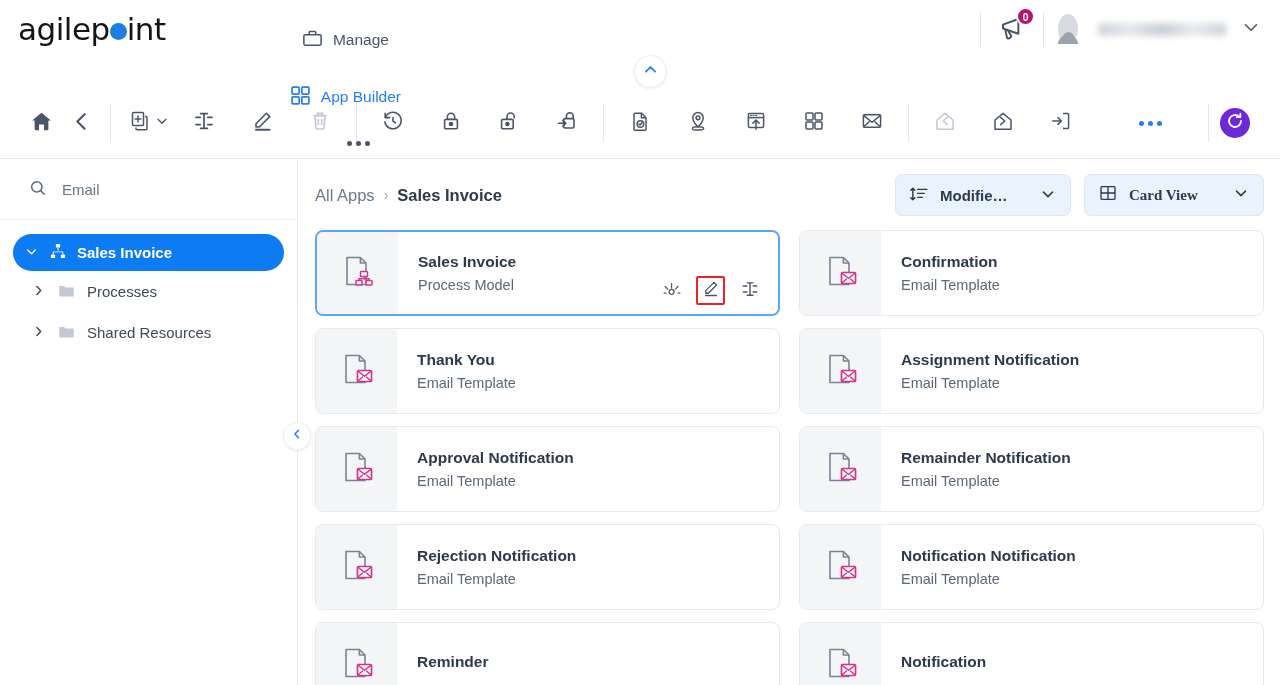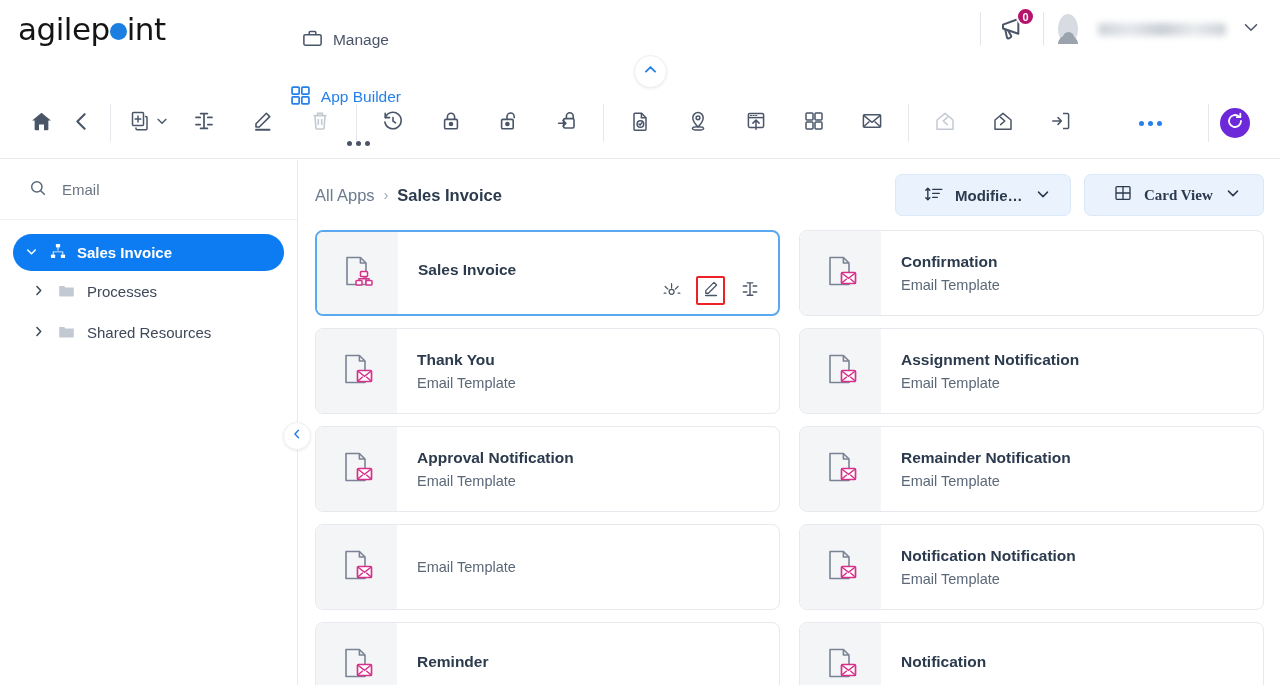--- a/index.html
+++ b/index.html
@@ -155,21 +155,21 @@
   }
   .breadcrumb { display:flex; align-items:center; gap:9px; font-size:16.5px; }
   .bc-link { color:#6b7a8d; cursor:pointer; }
   .bc-sep { color:#9aa5b1; font-size:14px; }
   .bc-current { color:#2b3a4d; font-weight:bold; }
   .head-actions { margin-left:auto; display:flex; gap:13px; }
   .pill {
     height:42px; border-radius:7px;
     background:#e9f2fd; border:1px solid #dbe8f8;
     display:flex; align-items:center; gap:11px;
-    padding:0 28px; cursor:pointer;
+    padding:0 13px; cursor:pointer;
     font-size:15px; color:#2b3a4d; font-weight:bold;
   }
   .pill .lbl { white-space:nowrap; }
   .pill-sort { width:176px; }
   .pill-view { width:180px;font-family:Liberation Serif, serif; }
   .pill .chev { margin-left:auto; }
 
   .cards {
     display:grid; grid-template-columns:1fr 1fr;
     gap:12px 19px; padding:0 16px;
@@ -672,20 +672,21 @@
             <path d="M22.4 6.5V12H28" stroke="#7a8394" stroke-width="1.6" stroke-linejoin="round"></path>
             <rect x="22.5" y="20.5" width="7" height="5" rx="0.8" fill="#fff" stroke="#d6328c" stroke-width="1.5"></rect>
             <rect x="18" y="29.5" width="6" height="4.6" rx="0.8" fill="#fff" stroke="#d6328c" stroke-width="1.5"></rect>
             <rect x="28" y="29.5" width="6" height="4.6" rx="0.8" fill="#fff" stroke="#d6328c" stroke-width="1.5"></rect>
             <path d="M26 25.5v2.2M21 29.5v-1.8h10v1.8" stroke="#d6328c" stroke-width="1.4"></path>
           </svg>
         </span>
       </div>
       <div class="card-body">
         <div class="card-title">Sales Invoice</div>
+        <div class="card-sub">Process Model</div>
         <div class="card-actions">
           <div class="act-btn">
             <span>
               <svg width="20" height="20" viewBox="0 0 24 24" fill="none" stroke="#4a5568" stroke-width="1.5">
                 <circle cx="11.5" cy="15.4" r="3"></circle>
                 <path d="M11.5 10.8V5.6M7 12.2 3.8 9M16 12.2 19.2 9M4.6 17h-2M19.4 17h2" stroke-linecap="round"></path>
               </svg>
             </span>
           </div>
           <div class="act-btn highlight">
@@ -797,20 +798,21 @@
         <span>
           <svg width="40" height="40" viewBox="0 0 40 40" fill="none">
             <path d="M9 6.5h13.4L28 12v21.5H9z" stroke="#7a8394" stroke-width="1.6" stroke-linejoin="round"></path>
             <path d="M22.4 6.5V12H28" stroke="#7a8394" stroke-width="1.6" stroke-linejoin="round"></path>
             <rect x="20.5" y="21.5" width="14" height="11" rx="1" fill="#fff" stroke="#d6328c" stroke-width="1.7"></rect>
             <path d="m20.8 22 6.7 5.4 6.7-5.4M20.8 32l5-4.2M34.2 32l-5-4.2" stroke="#d6328c" stroke-width="1.5"></path>
           </svg>
         </span>
       </div>
       <div class="card-body">
+        <div class="card-title">Rejection Notification</div>
         <div class="card-sub">Email Template</div>
       </div>
     </div>
 
     <div class="card">
       <div class="card-icon">
         <span>
           <svg width="40" height="40" viewBox="0 0 40 40" fill="none">
             <path d="M9 6.5h13.4L28 12v21.5H9z" stroke="#7a8394" stroke-width="1.6" stroke-linejoin="round"></path>
             <path d="M22.4 6.5V12H28" stroke="#7a8394" stroke-width="1.6" stroke-linejoin="round"></path>

